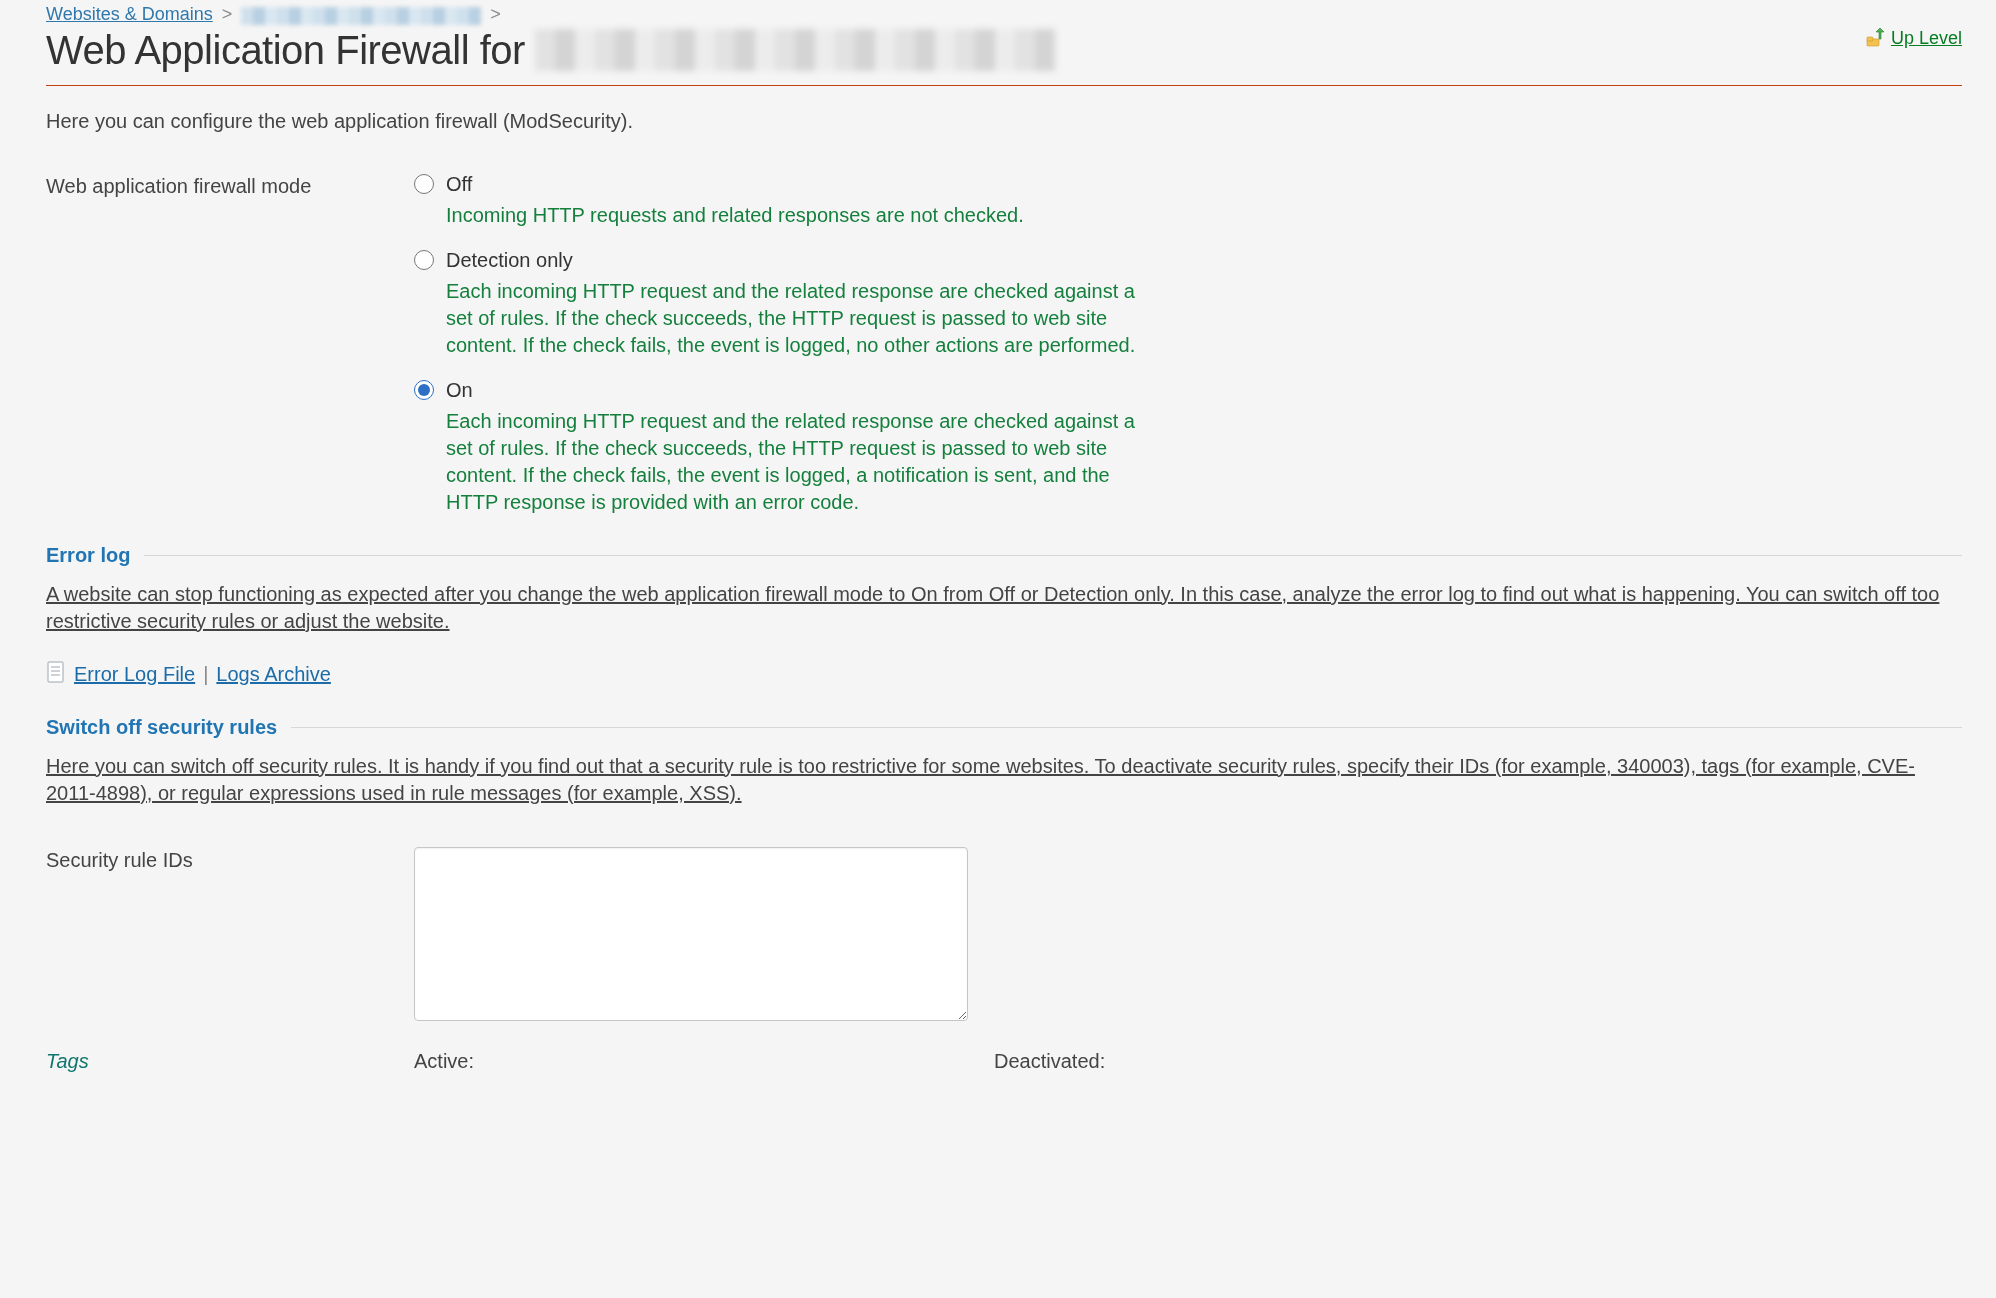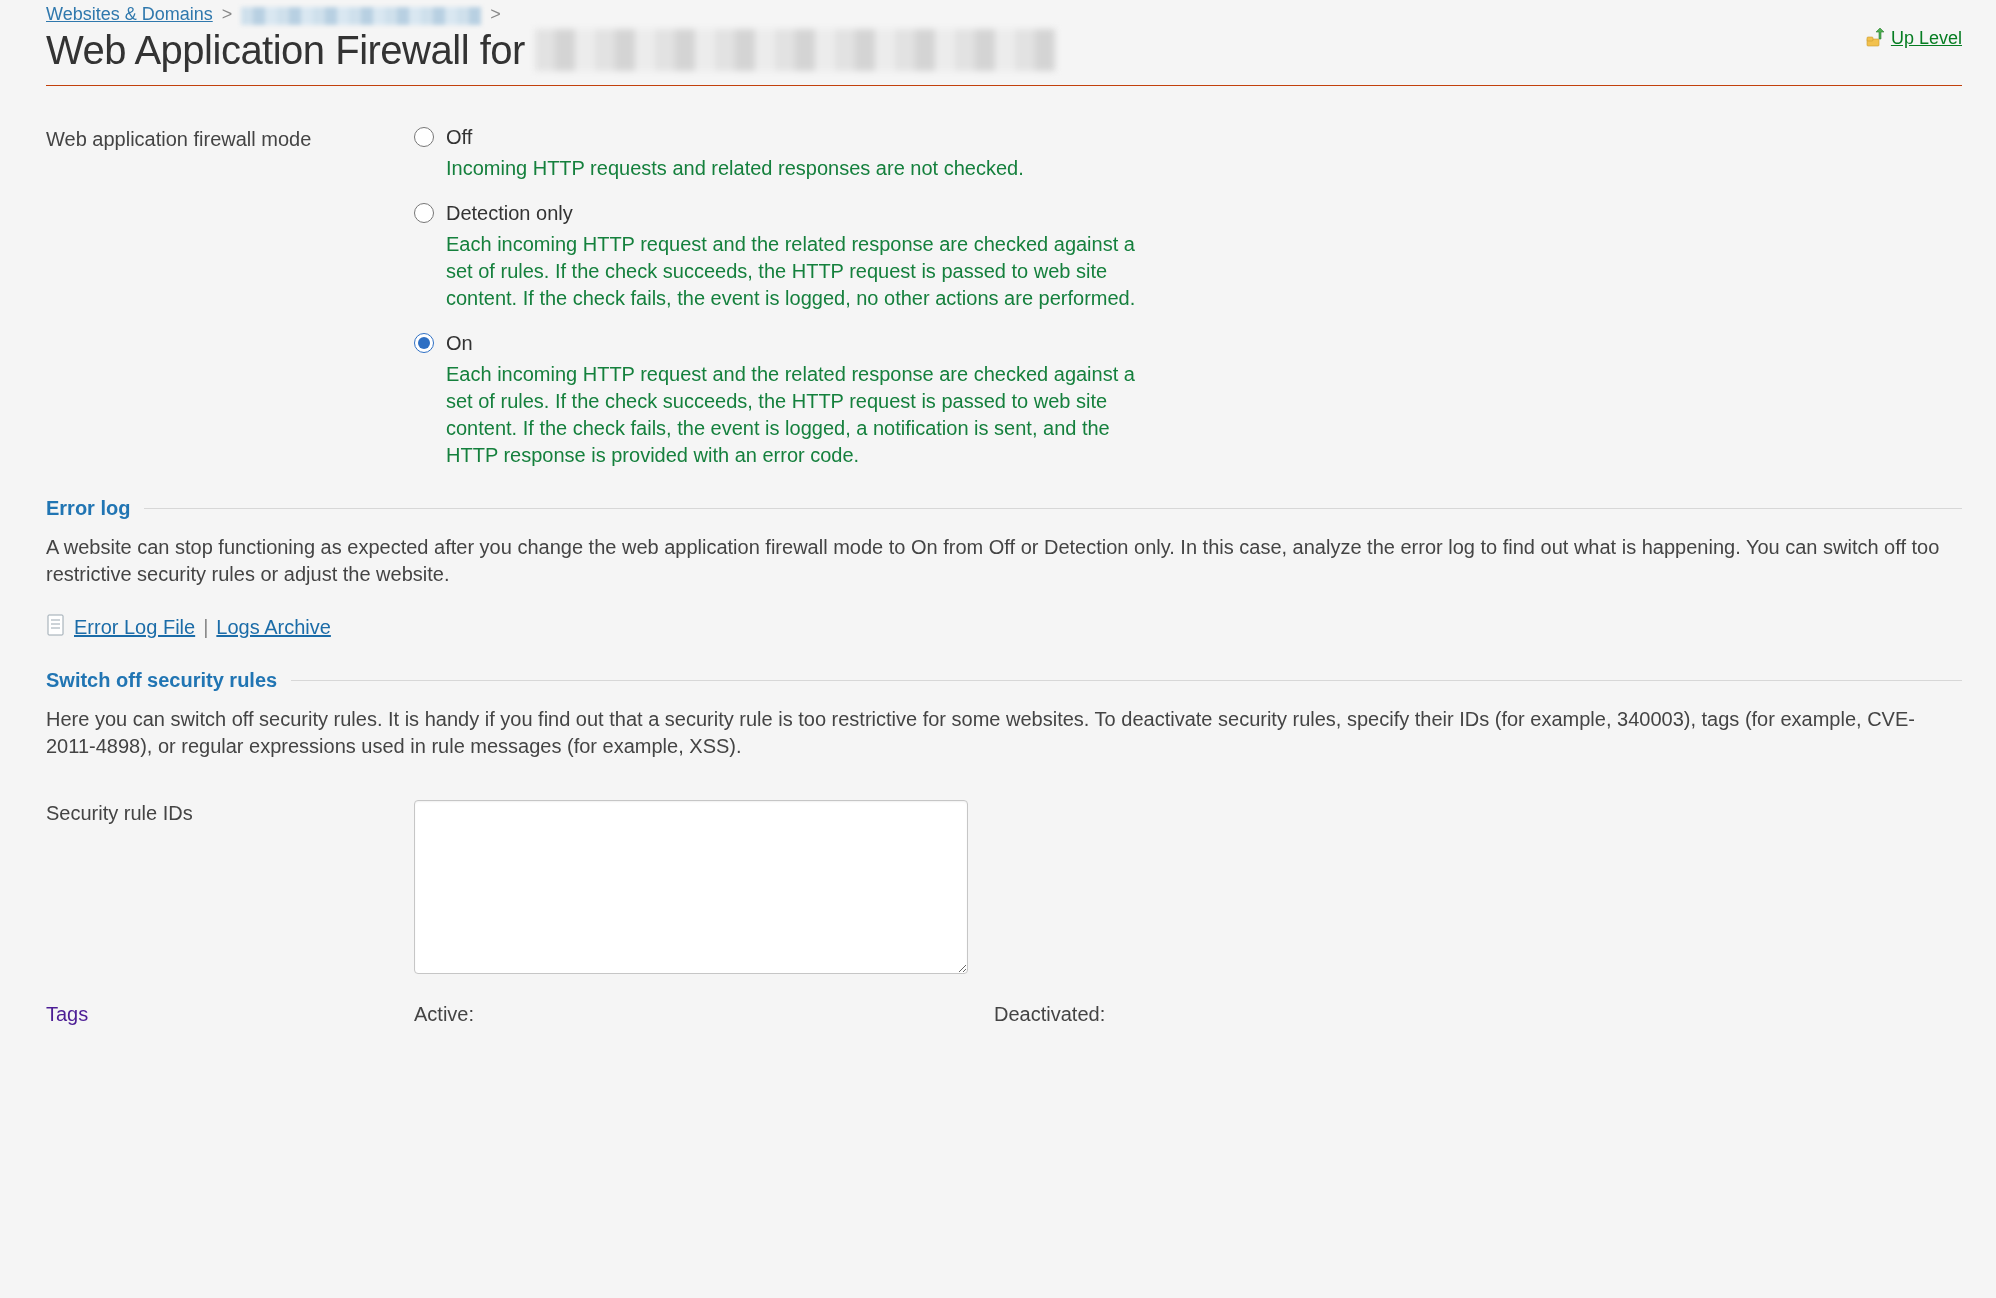--- a/index.html
+++ b/index.html
@@ -140,20 +140,21 @@
 .section-head .section-line {
   flex: 1;
   height: 1px;
   background: #d7d7d7;
 }
 .section-text {
   margin-top: 14px;
   font-size: 20px;
   color: #444;
   line-height: 1.35;
+  text-decoration: underline;
 }
 .log-links {
   margin-top: 26px;
   display: flex;
   align-items: center;
   font-size: 20px;
 }
 .log-links .file-icon { margin-right: 8px; }
 .log-links .pipe { color: #888; padding: 0 8px; }
 .log-links a { color: #1b6ca8; text-decoration: underline; cursor: pointer; }
@@ -167,21 +168,21 @@
   background: #fff;
   font-family: inherit;
   font-size: 18px;
   padding: 6px;
   box-shadow: inset 0 1px 2px rgba(0,0,0,0.06);
 }
 .tags-row {
   display: flex;
   margin-top: 24px;
 }
-.tags-label { width: 368px; flex-shrink: 0; color: #4c1d95; }
+.tags-label { width: 368px; flex-shrink: 0; color: #0f766e; font-style: italic; }
 .tags-cols { display: flex; gap: 520px; }
 .tags-col-label { color: #444; }
 </style>
 </head>
 <body>
 
 <div class="page">
 
   <div class="breadcrumb">
     <a class="bc-link">Websites &amp; Domains</a>
@@ -198,20 +199,21 @@
     <a class="uplevel">
       <svg width="20" height="20" viewBox="0 0 20 20">
         <rect x="2" y="11" width="12" height="7" rx="1" fill="#f2c14e" stroke="#c99a2e" stroke-width="0.6"></rect>
         <rect x="2" y="9" width="6" height="4" rx="1" fill="#f2c14e" stroke="#c99a2e" stroke-width="0.6"></rect>
         <path d="M14 11 L14 4 L11 4 L15 0 L19 4 L16 4 L16 11 Z" fill="#4caf50" stroke="#2e7d32" stroke-width="0.6"></path>
       </svg>
       <span>Up Level</span>
     </a>
   </div>
 
+  <div class="intro">Here you can configure the web application firewall (ModSecurity).</div>
 
   <div class="form-row">
     <div class="form-label">Web application firewall mode</div>
     <div class="form-ctl radio-group">
 
       <div class="radio-opt">
         <div class="radio-head">
           <input type="radio" name="wafmode" id="m-off" style="">
           <label for="m-off">Off</label>
         </div>

